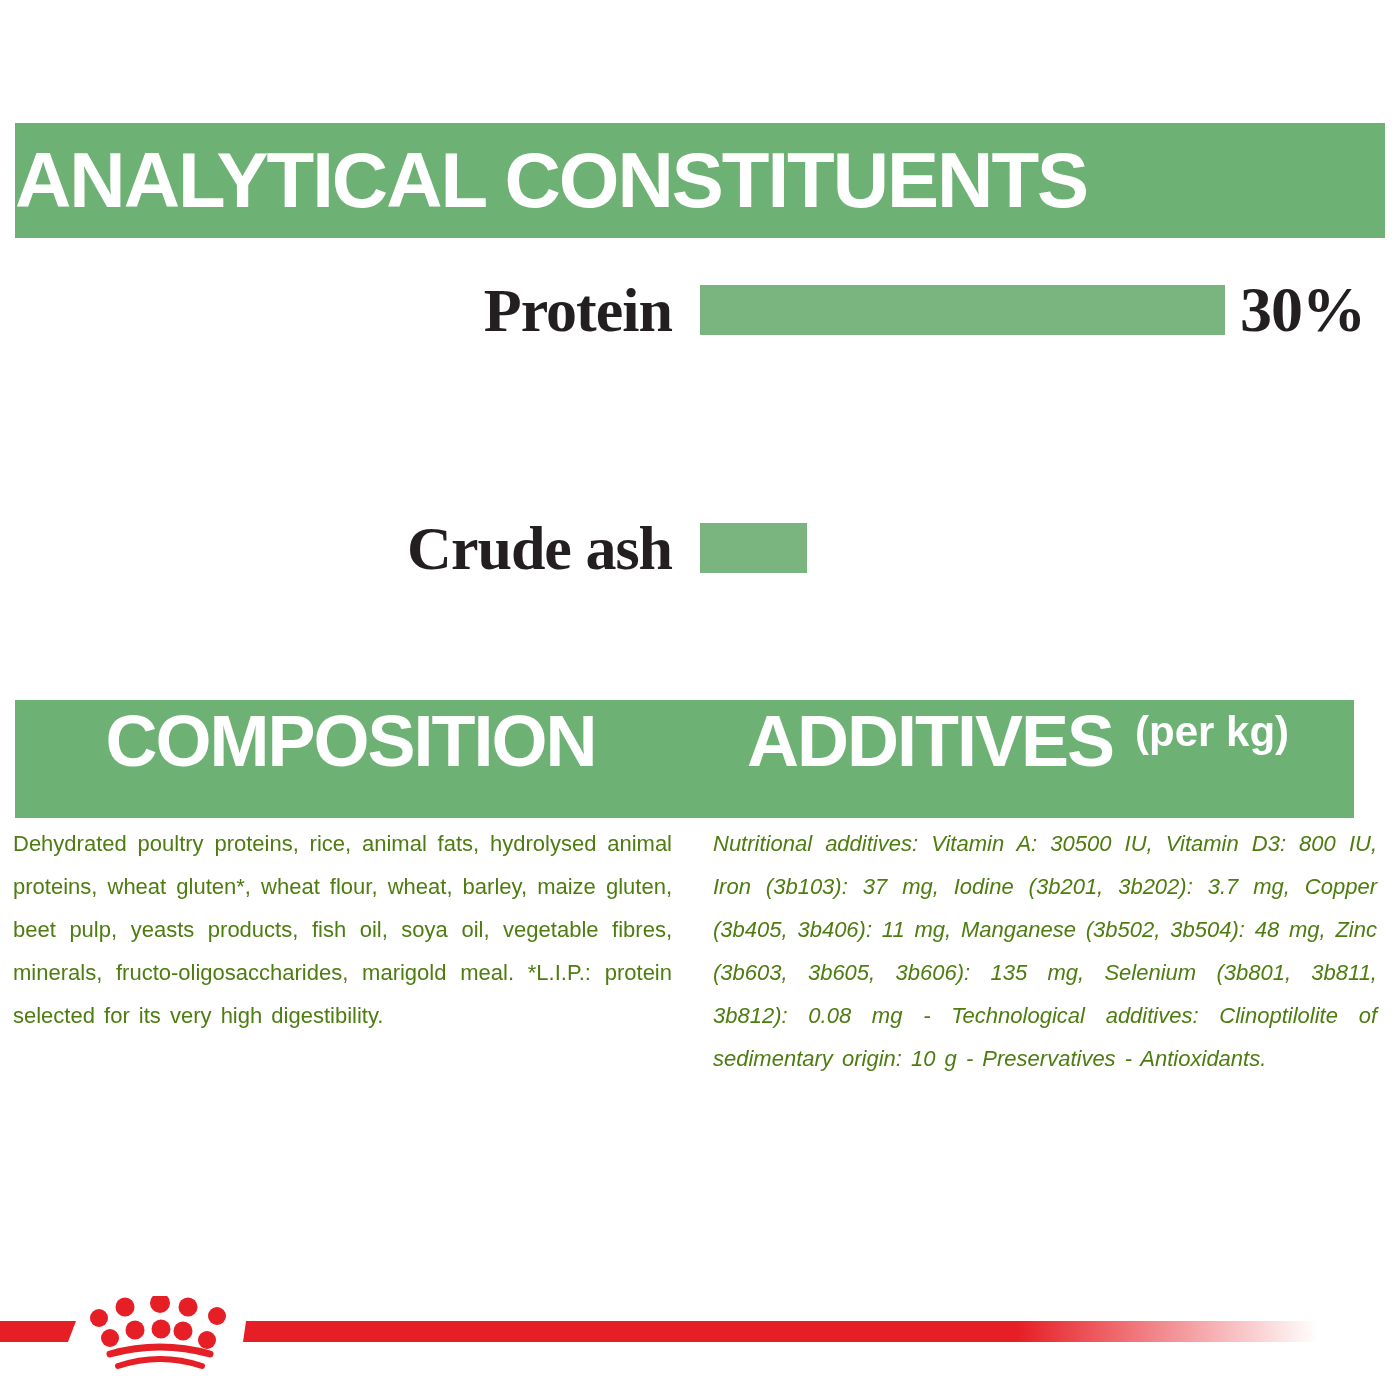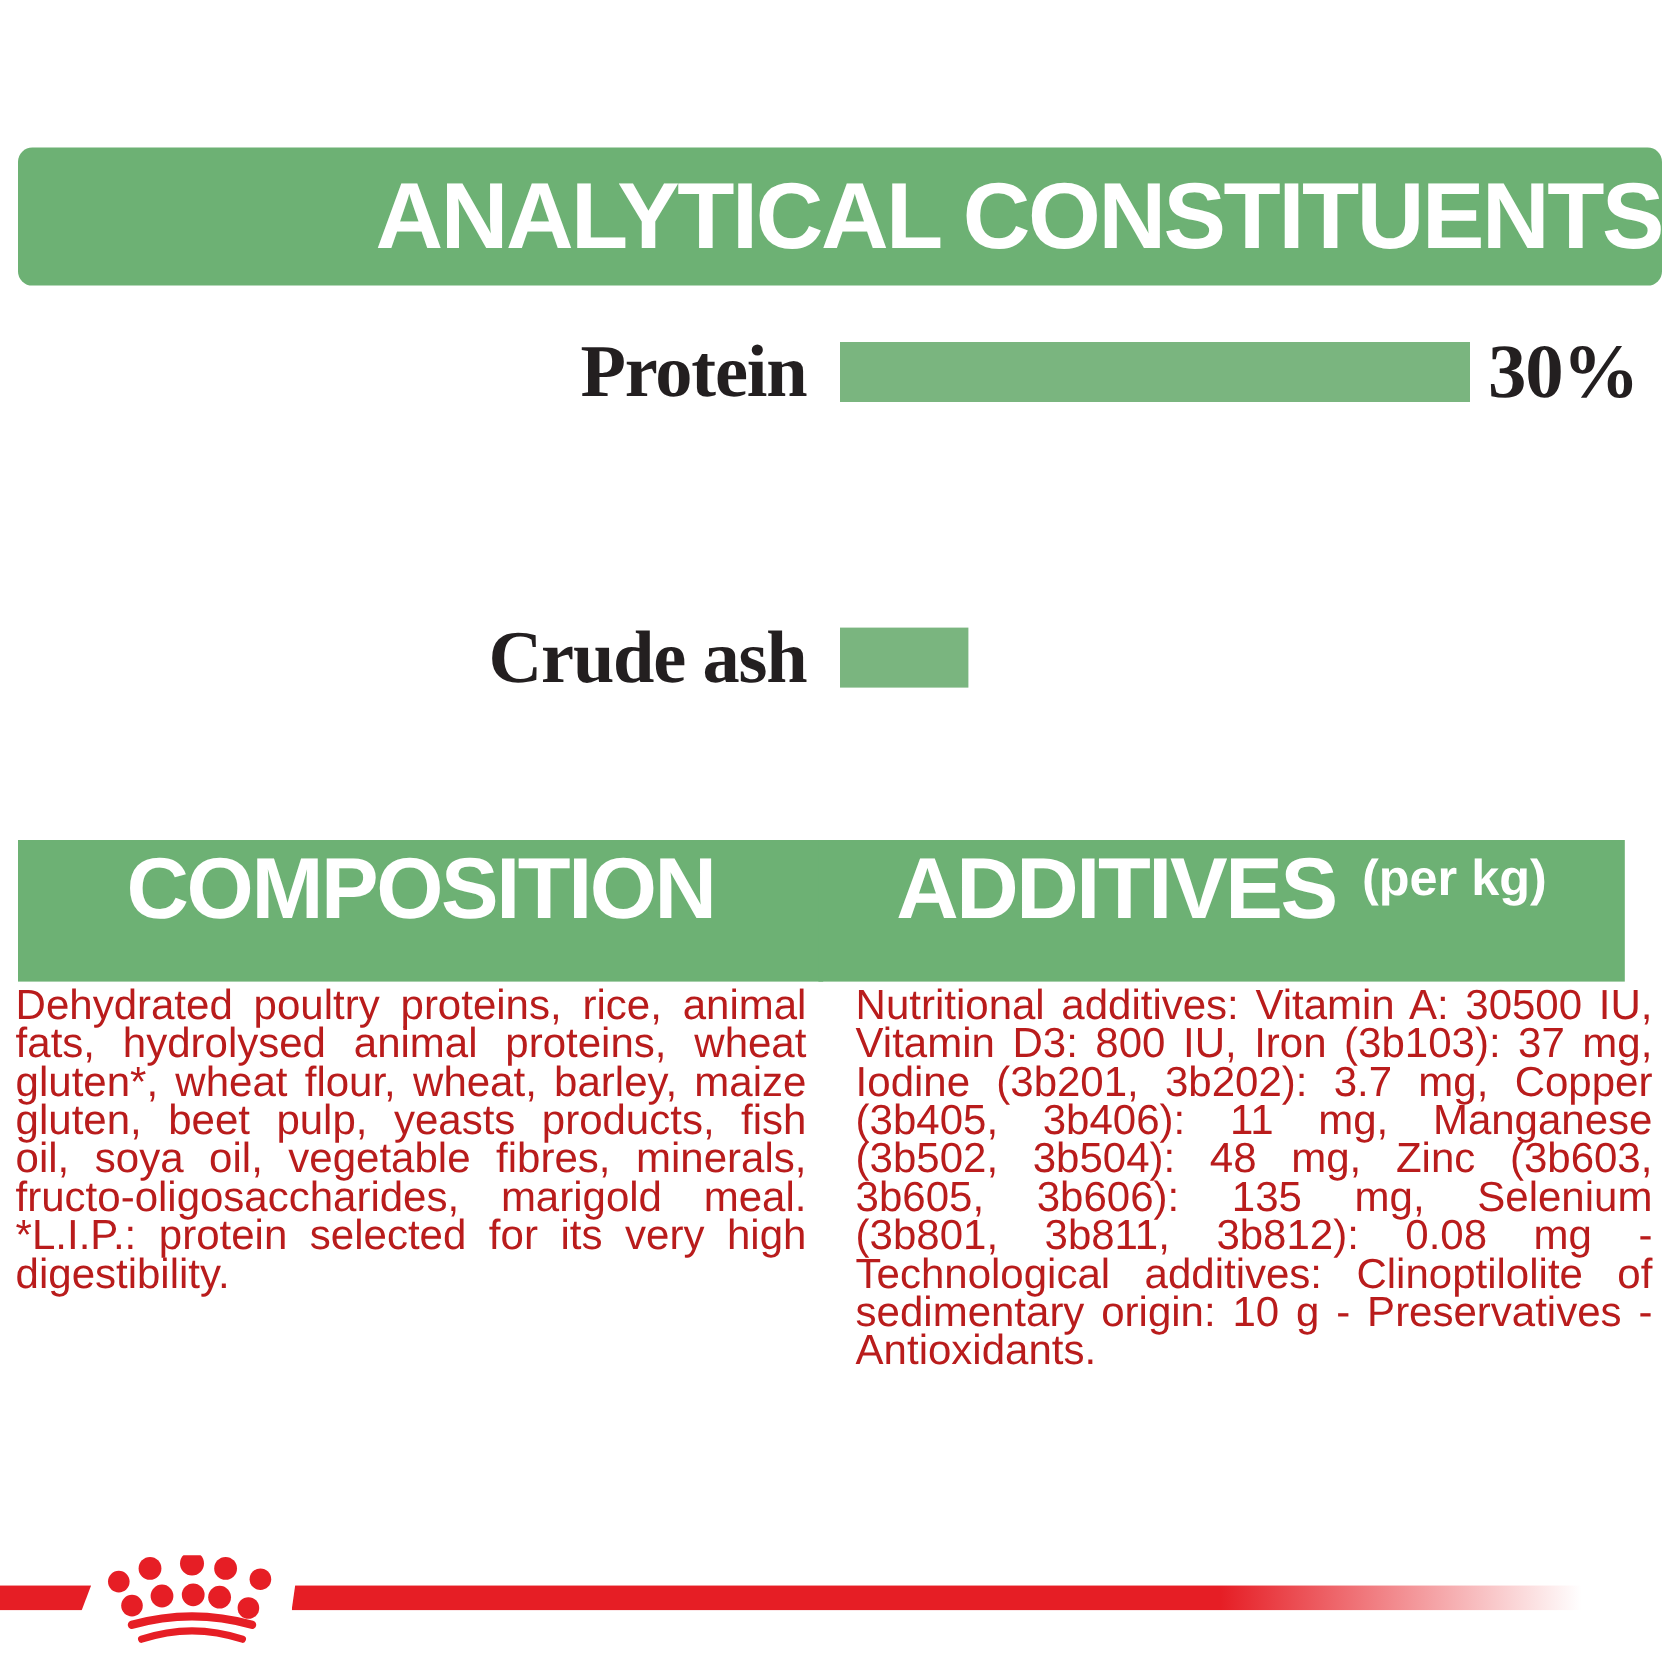--- a/index.html
+++ b/index.html
@@ -1,43 +1,43 @@
 <!DOCTYPE html>
 <html><head>
 <meta charset="utf-8">
 <style>
   html,body{margin:0;padding:0;background:#ffffff;}
   #page{position:relative;width:1400px;height:1400px;background:#ffffff;overflow:hidden;
         font-family:"Liberation Sans", sans-serif;color:#231f20;}
 
   
   .banner-main{position:absolute;left:15px;top:123px;width:1370px;height:115px;
-ted        background:#6db174;display:flex;align-items:center;justify-content:flex-end;border-radius:12px;}
+ted        background:#6db174;display:flex;align-items:center;justify-content:flex-start;}
   .banner-main{background:#6db174;}
   .banner-main span{color:#ffffff;font-weight:bold;font-size:78px;letter-spacing:-2px;white-space:nowrap;}
 
   
   .chart-row{position:absolute;left:0;width:1400px;height:50px;display:flex;align-items:center;font-family:Liberation Serif, serif;}
   .chart-label{width:672px;text-align:right;font-weight:bold;font-size:62px;letter-spacing:-1px;white-space:nowrap;}
   .chart-bar{height:50px;background:#7ab57f;margin-left:28px;flex:0 0 auto;}
   .chart-value{margin-left:15px;font-weight:bold;font-size:64px;letter-spacing:-1px;white-space:nowrap;}
 
   
   .banner-sub{position:absolute;top:700px;height:118px;background:#6db174;
               display:flex;align-items:flex-start;justify-content:center;}
   .banner-sub .big{color:#ffffff;font-weight:bold;font-size:72px;letter-spacing:-2px;white-space:nowrap;}
   .banner-sub .small{color:#ffffff;font-weight:bold;font-size:42px;margin-left:22px;position:relative;top:8px;white-space:nowrap;}
   #comp-banner{left:15px;width:671px;}
   #add-banner{left:682px;width:672px;}
 
   
-  .body-text{position:absolute;top:822px;font-size:35px;line-height:32px;
-             text-align:justify;word-spacing:3px;color:#b91c1c;}
+  .body-text{position:absolute;top:822px;font-size:22px;line-height:43px;
+             text-align:justify;word-spacing:3px;color:#4d7c0f;}
   #comp-text{left:13px;width:659px;}
-  #add-text{left:713px;width:664px;}
+  #add-text{left:713px;width:664px;font-style:italic;}
 
   
   .stripe{position:absolute;top:1321px;height:21px;background:#e61e25;}
   #stripe-left{left:0;width:76px;clip-path:polygon(0 0,100% 0,calc(100% - 8px) 100%,0 100%);}
   #stripe-right{left:243px;width:1075px;
       background:linear-gradient(90deg,#e61e25 0%,#e61e25 72%,rgba(230,30,37,0) 100%);
       clip-path:polygon(3px 0,100% 0,100% 100%,0 100%);}
   #crown{position:absolute;left:80px;top:1296px;}
 </style>
 </head>

